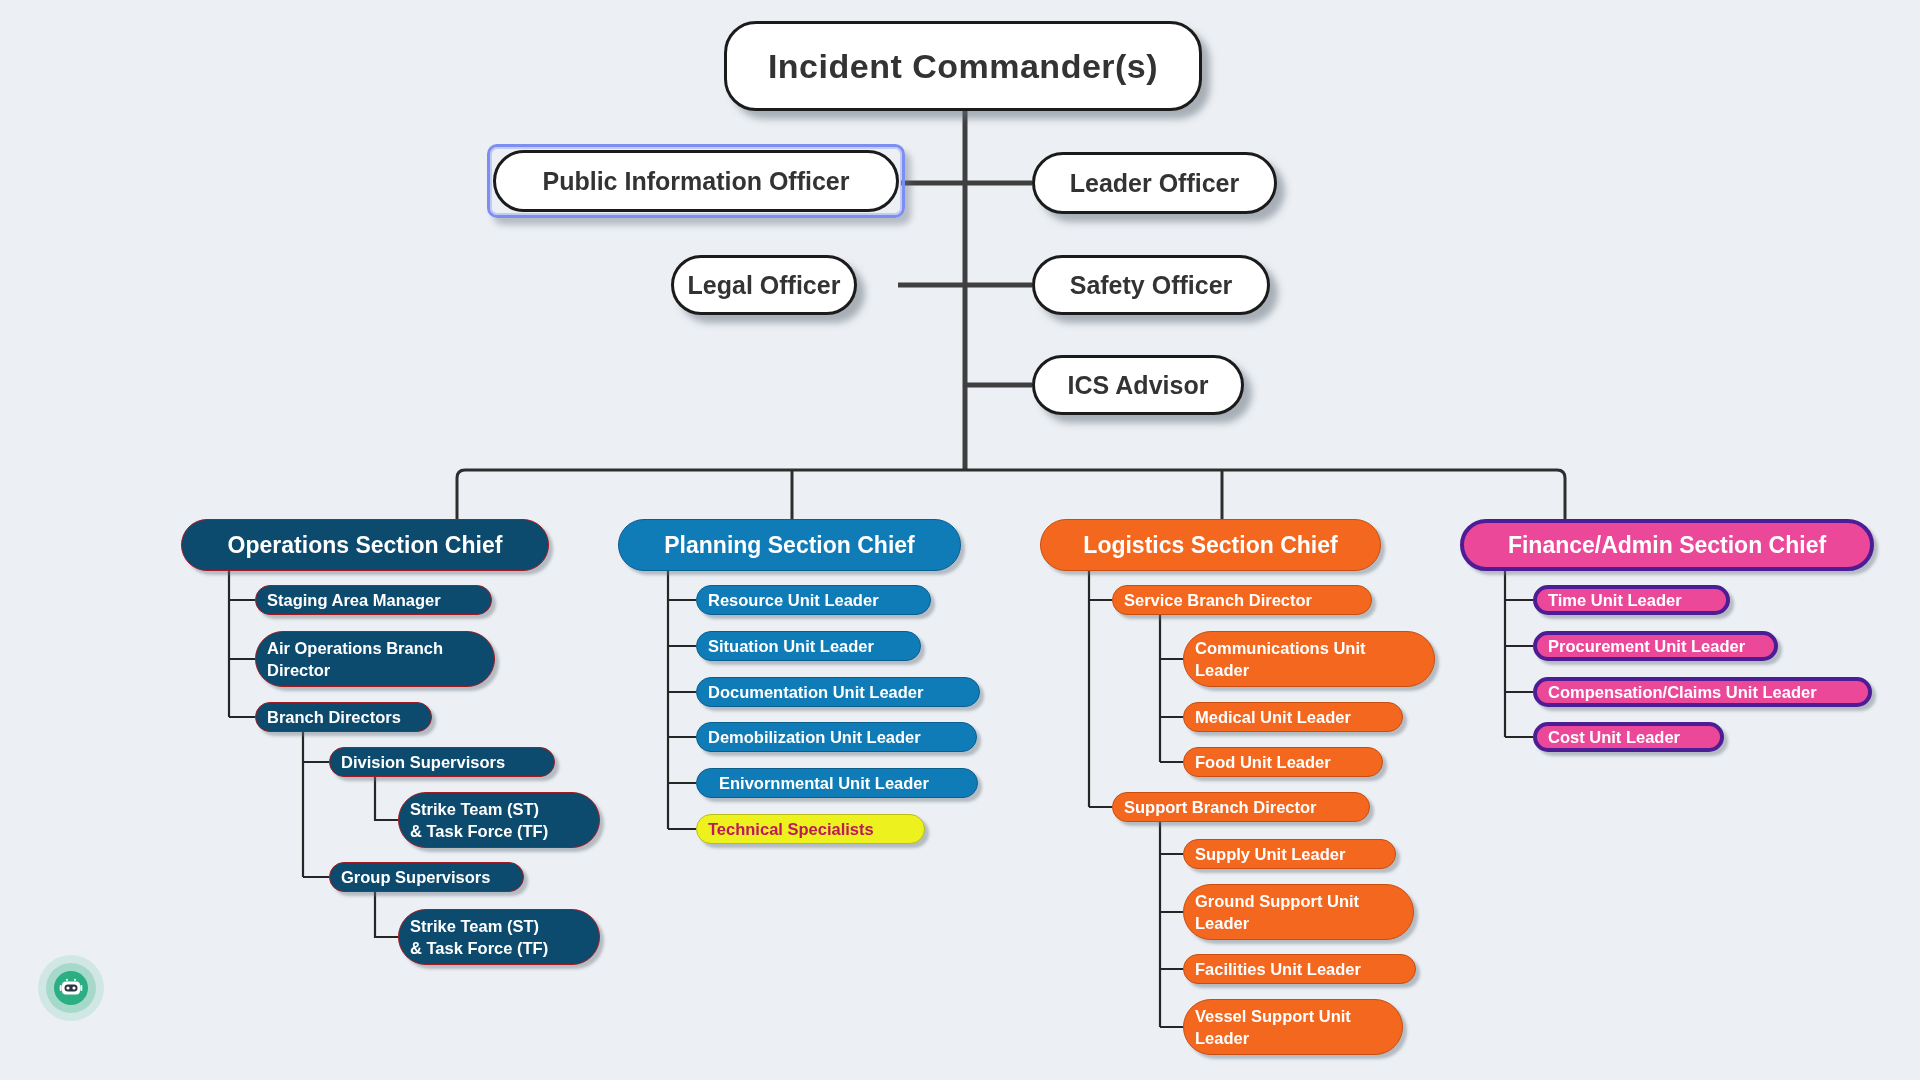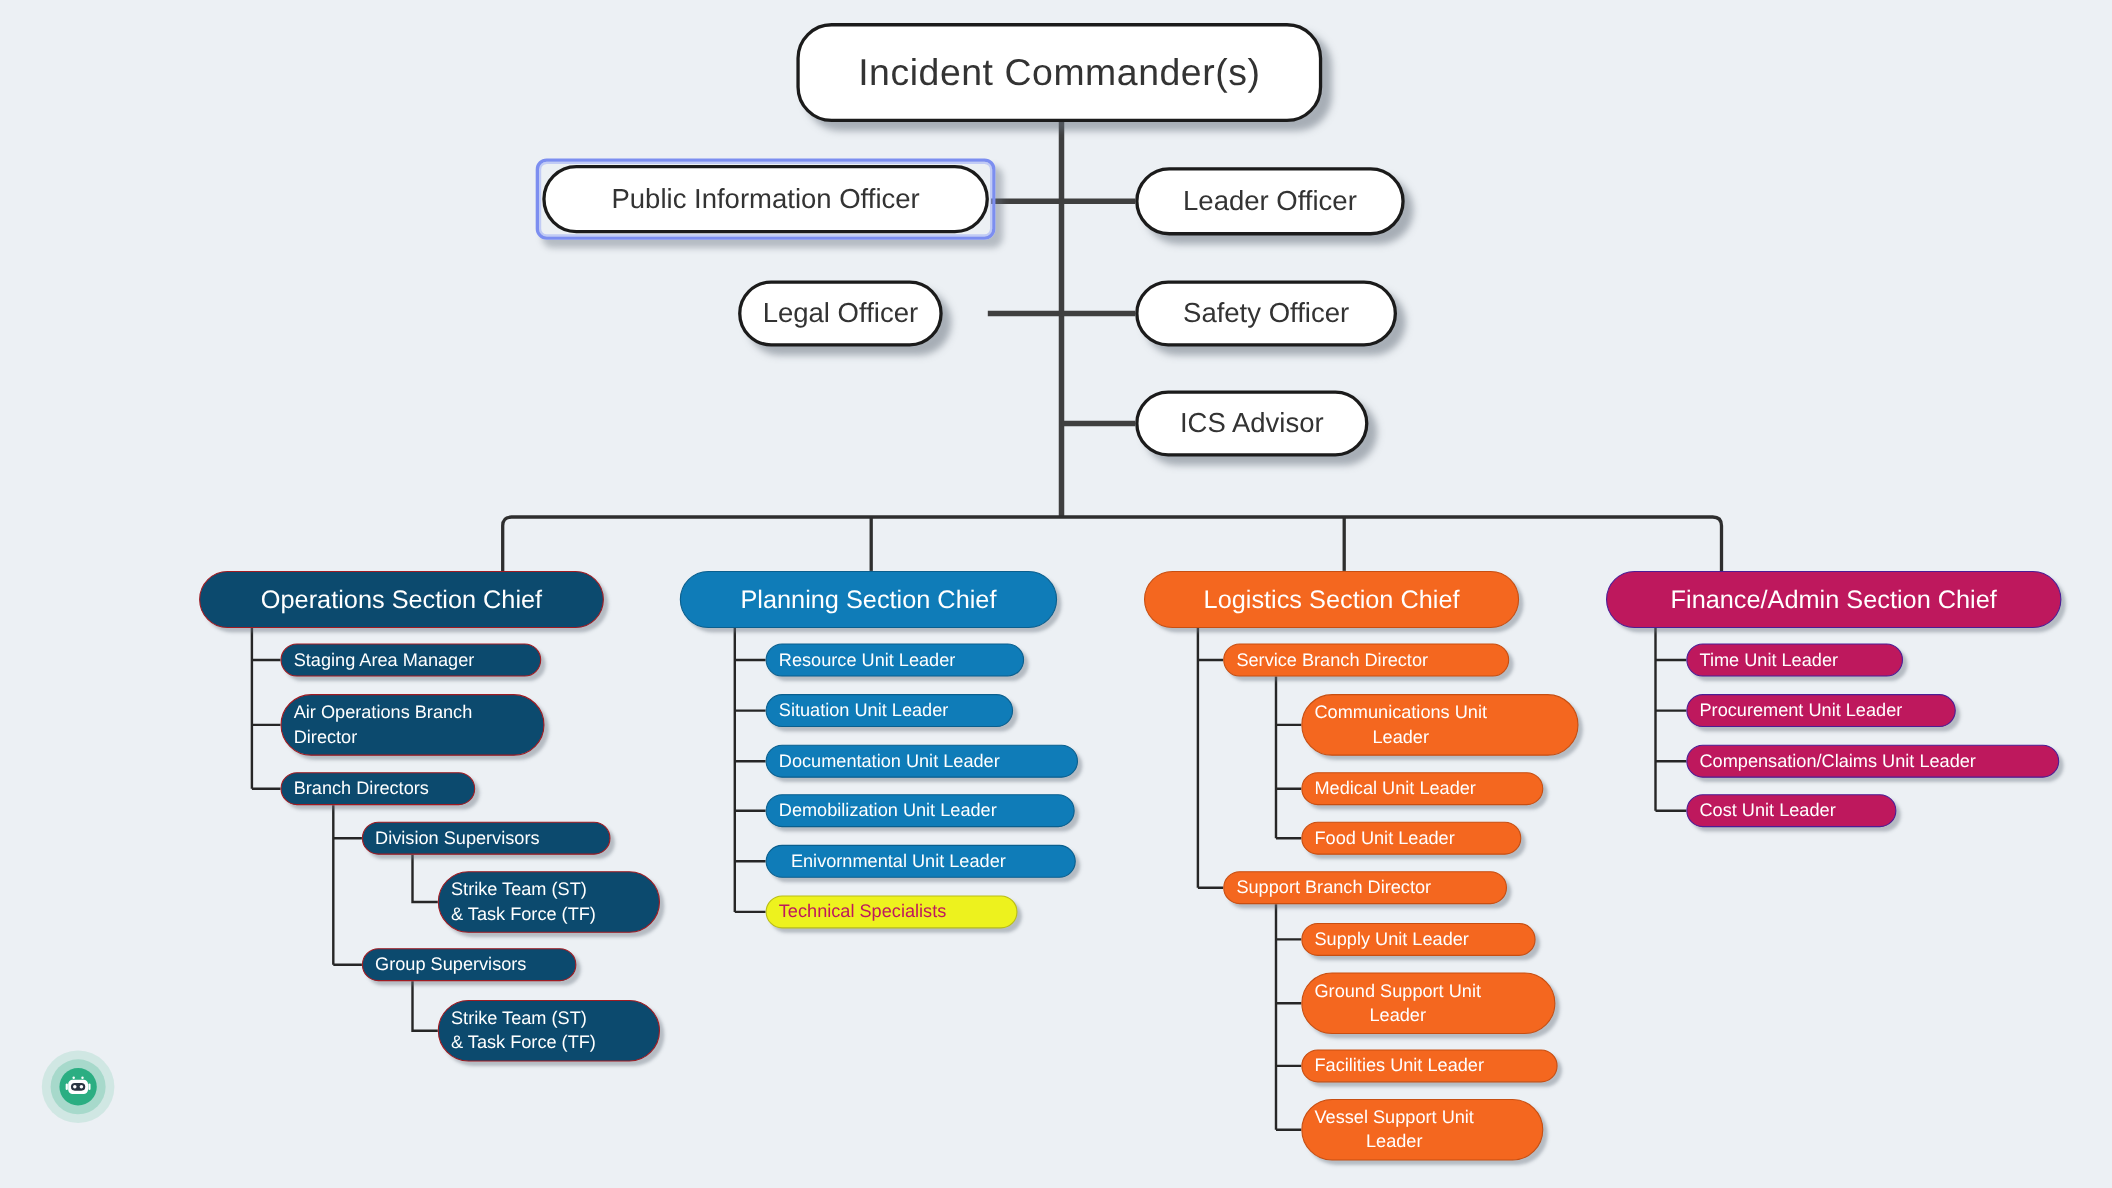--- a/index.html
+++ b/index.html
@@ -1,31 +1,31 @@
 <!DOCTYPE html>
 <html><head>
 <meta charset="utf-8">
 <style>
   html,body{margin:0;padding:0;width:1920px;height:1080px;overflow:hidden;
     background:#ECF0F4;font-family:"Liberation Sans",sans-serif;}
   #canvas{position:relative;width:1920px;height:1080px;}
   svg.wires{position:absolute;left:0;top:0;z-index:0;}
   .node{position:absolute;z-index:2;box-sizing:border-box;display:flex;align-items:center;
-    font-weight:normal;color:#fff;box-shadow:4px 4px 3px rgba(104,114,126,.42);border-radius:32px;}
+    font-weight:bold;color:#fff;box-shadow:4px 4px 3px rgba(104,114,126,.42);border-radius:32px;}
   .white{background:#ffffff;border:3px solid #1b1b1b;color:#333;justify-content:center;
     box-shadow:8px 8px 7px rgba(100,110,122,.5);}
   .ic{font-size:34px;letter-spacing:.5px;}
   .officer{font-size:25px;}
   .chief{height:52px;font-size:23px;justify-content:center;}
   .child{height:30px;font-size:16.5px;padding:0 11px;white-space:pre-line;line-height:22px;}
   .tall{height:56px;}
   .red{background:#0c4a6e;border:1px solid #A01B22;}
   .blue{background:#0F7CB8;border:1px solid #0A5F8E;}
-  .orange{background:#F4671F;border:1px solid #C74E11;text-align:center;}
-  .green{background:#be185d;border:1px solid #4c1d95;}
+  .orange{background:#F4671F;border:1px solid #C74E11;}
+  .green{background:#ec4899;border:4px solid #4c1d95;}
   .yellow{background:#EDF21E;border:1px solid #B9BD15;color:#be185d;}
   .select-frame{position:absolute;z-index:2;left:487px;top:144px;padding:3px;
     border:3px solid #7C8EF0;border-radius:10px;
     box-shadow:inset 0 0 0 2px rgba(150,165,245,.5),6px 7px 6px rgba(100,110,122,.4);}
   .select-frame .white{position:relative;box-shadow:none;}
   
   .assistant{position:absolute;left:38px;top:955px;width:66px;height:66px;z-index:3;cursor:pointer;}
   .halo1,.halo2,.core{position:absolute;border-radius:50%;}
   .halo1{left:0;top:0;width:66px;height:66px;background:rgba(43,174,130,.14);}
   .halo2{left:8px;top:8px;width:50px;height:50px;background:rgba(43,174,130,.25);}

